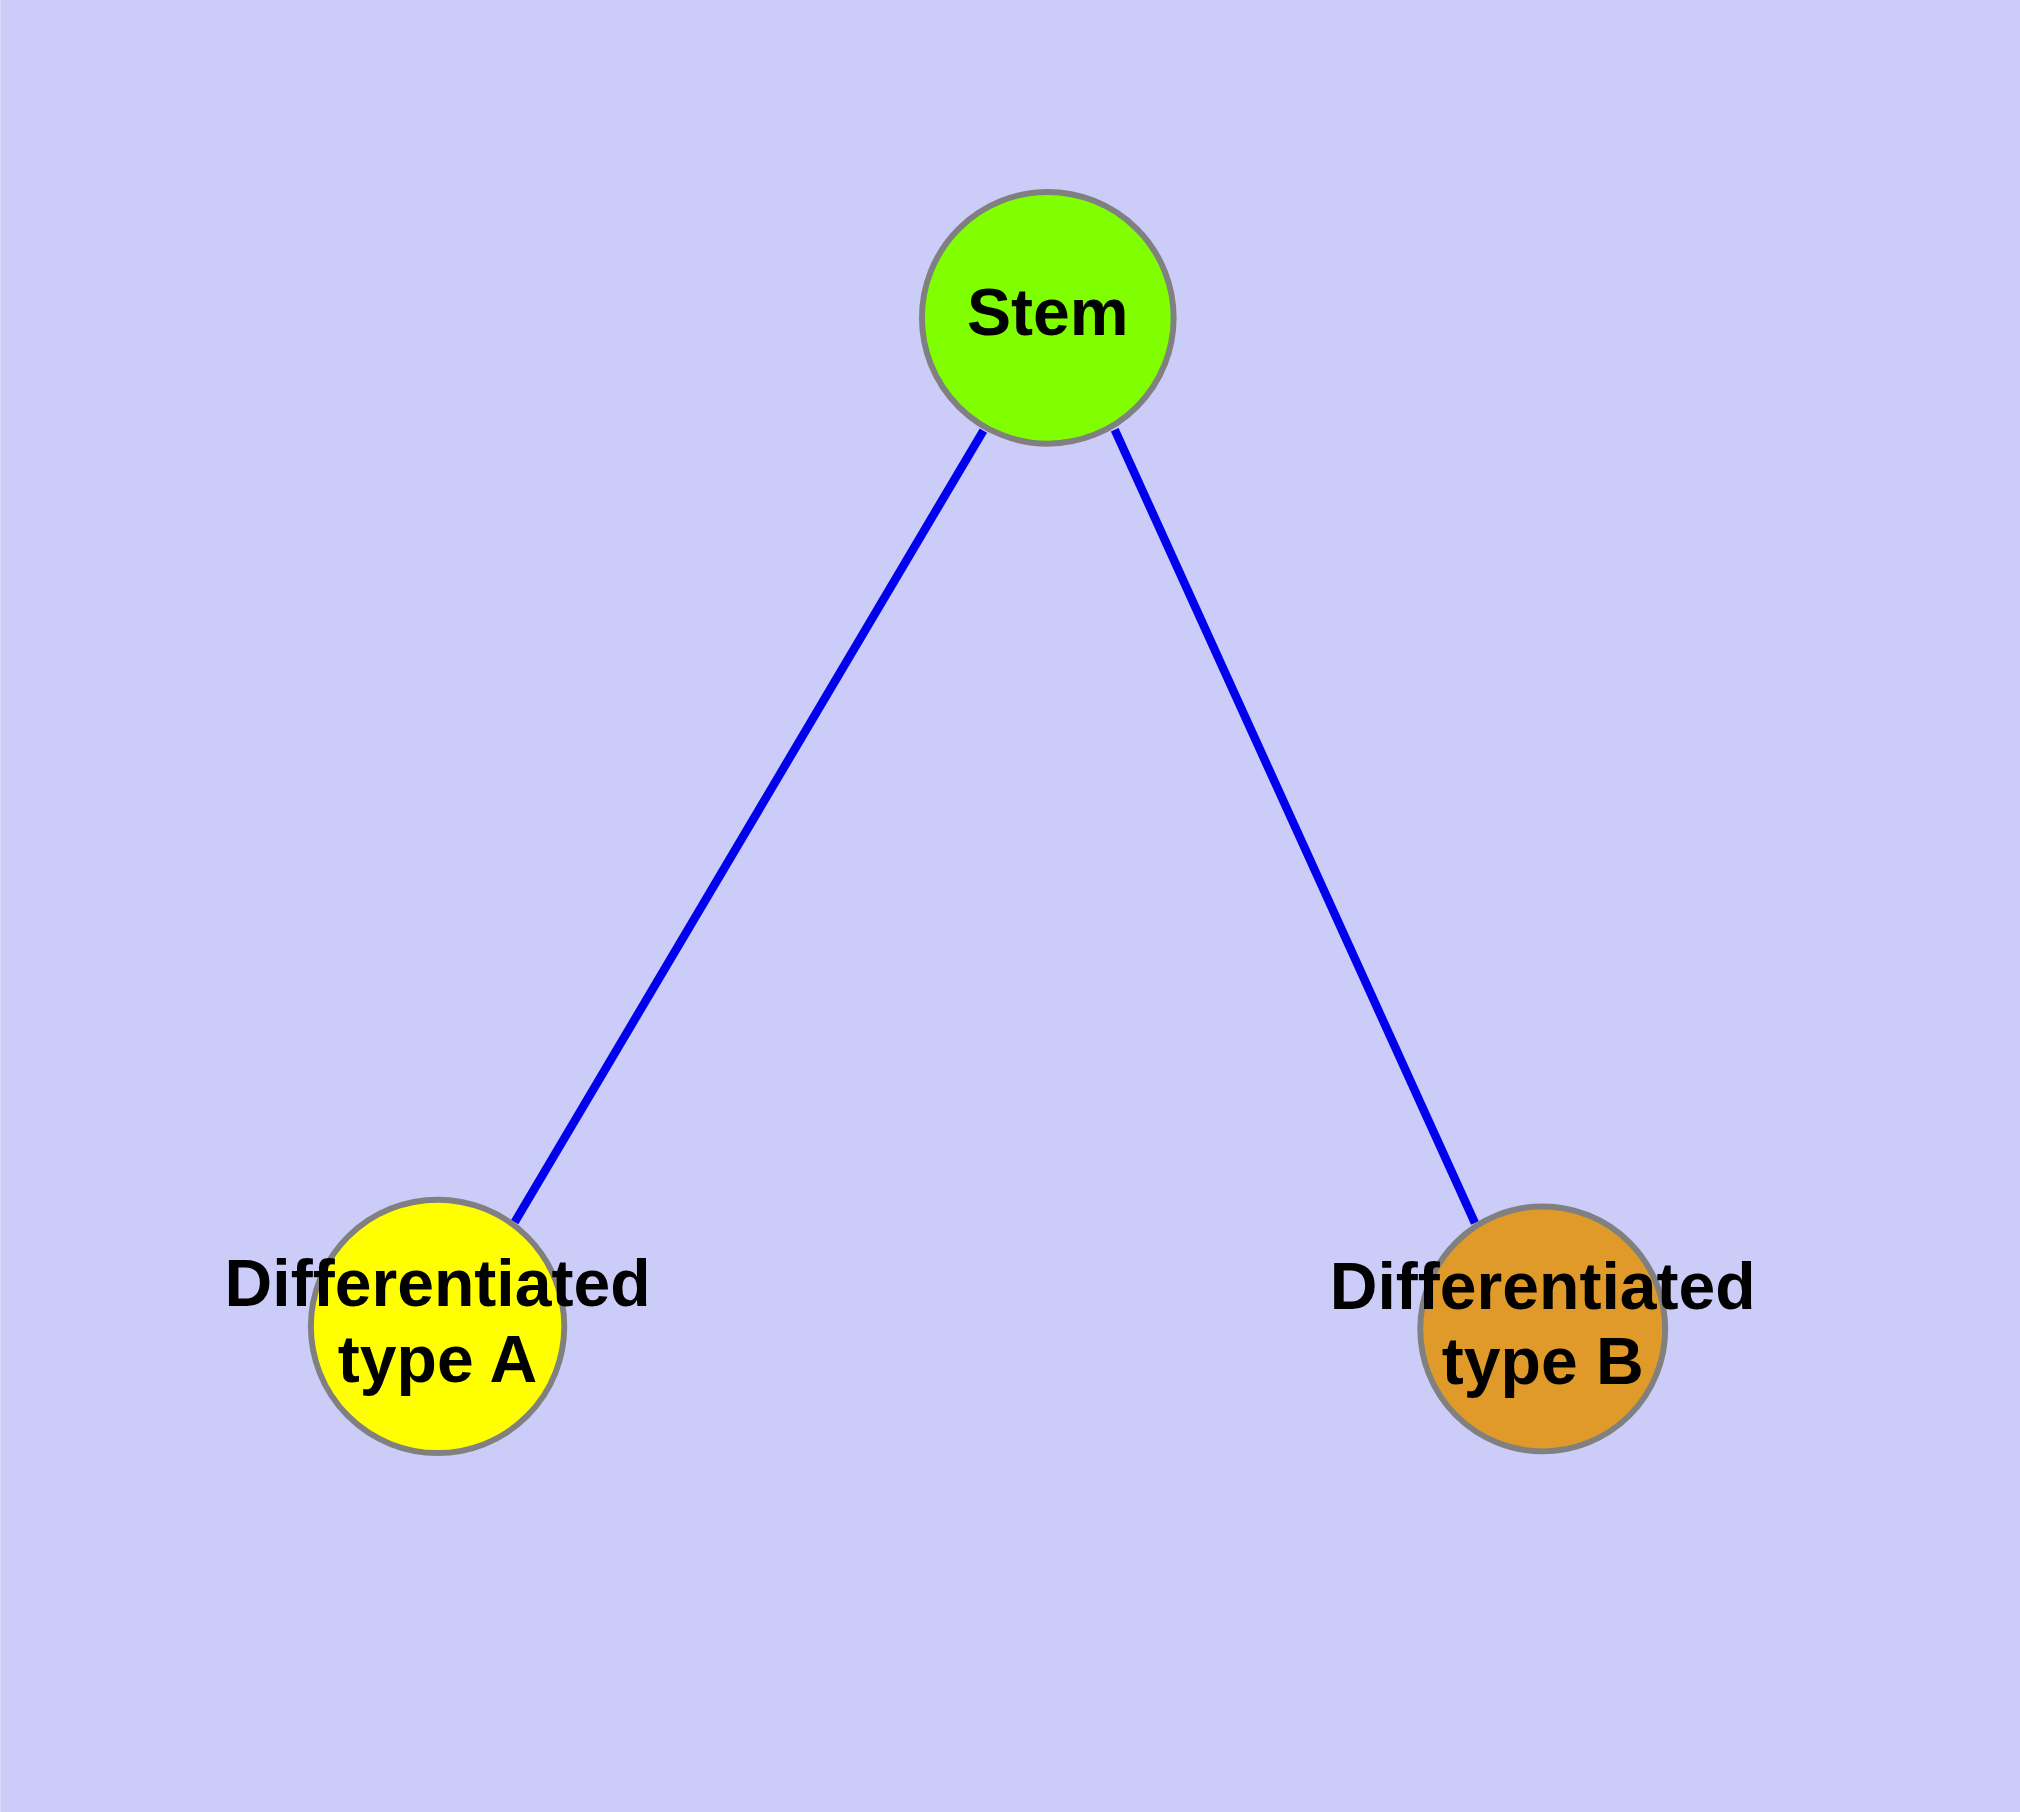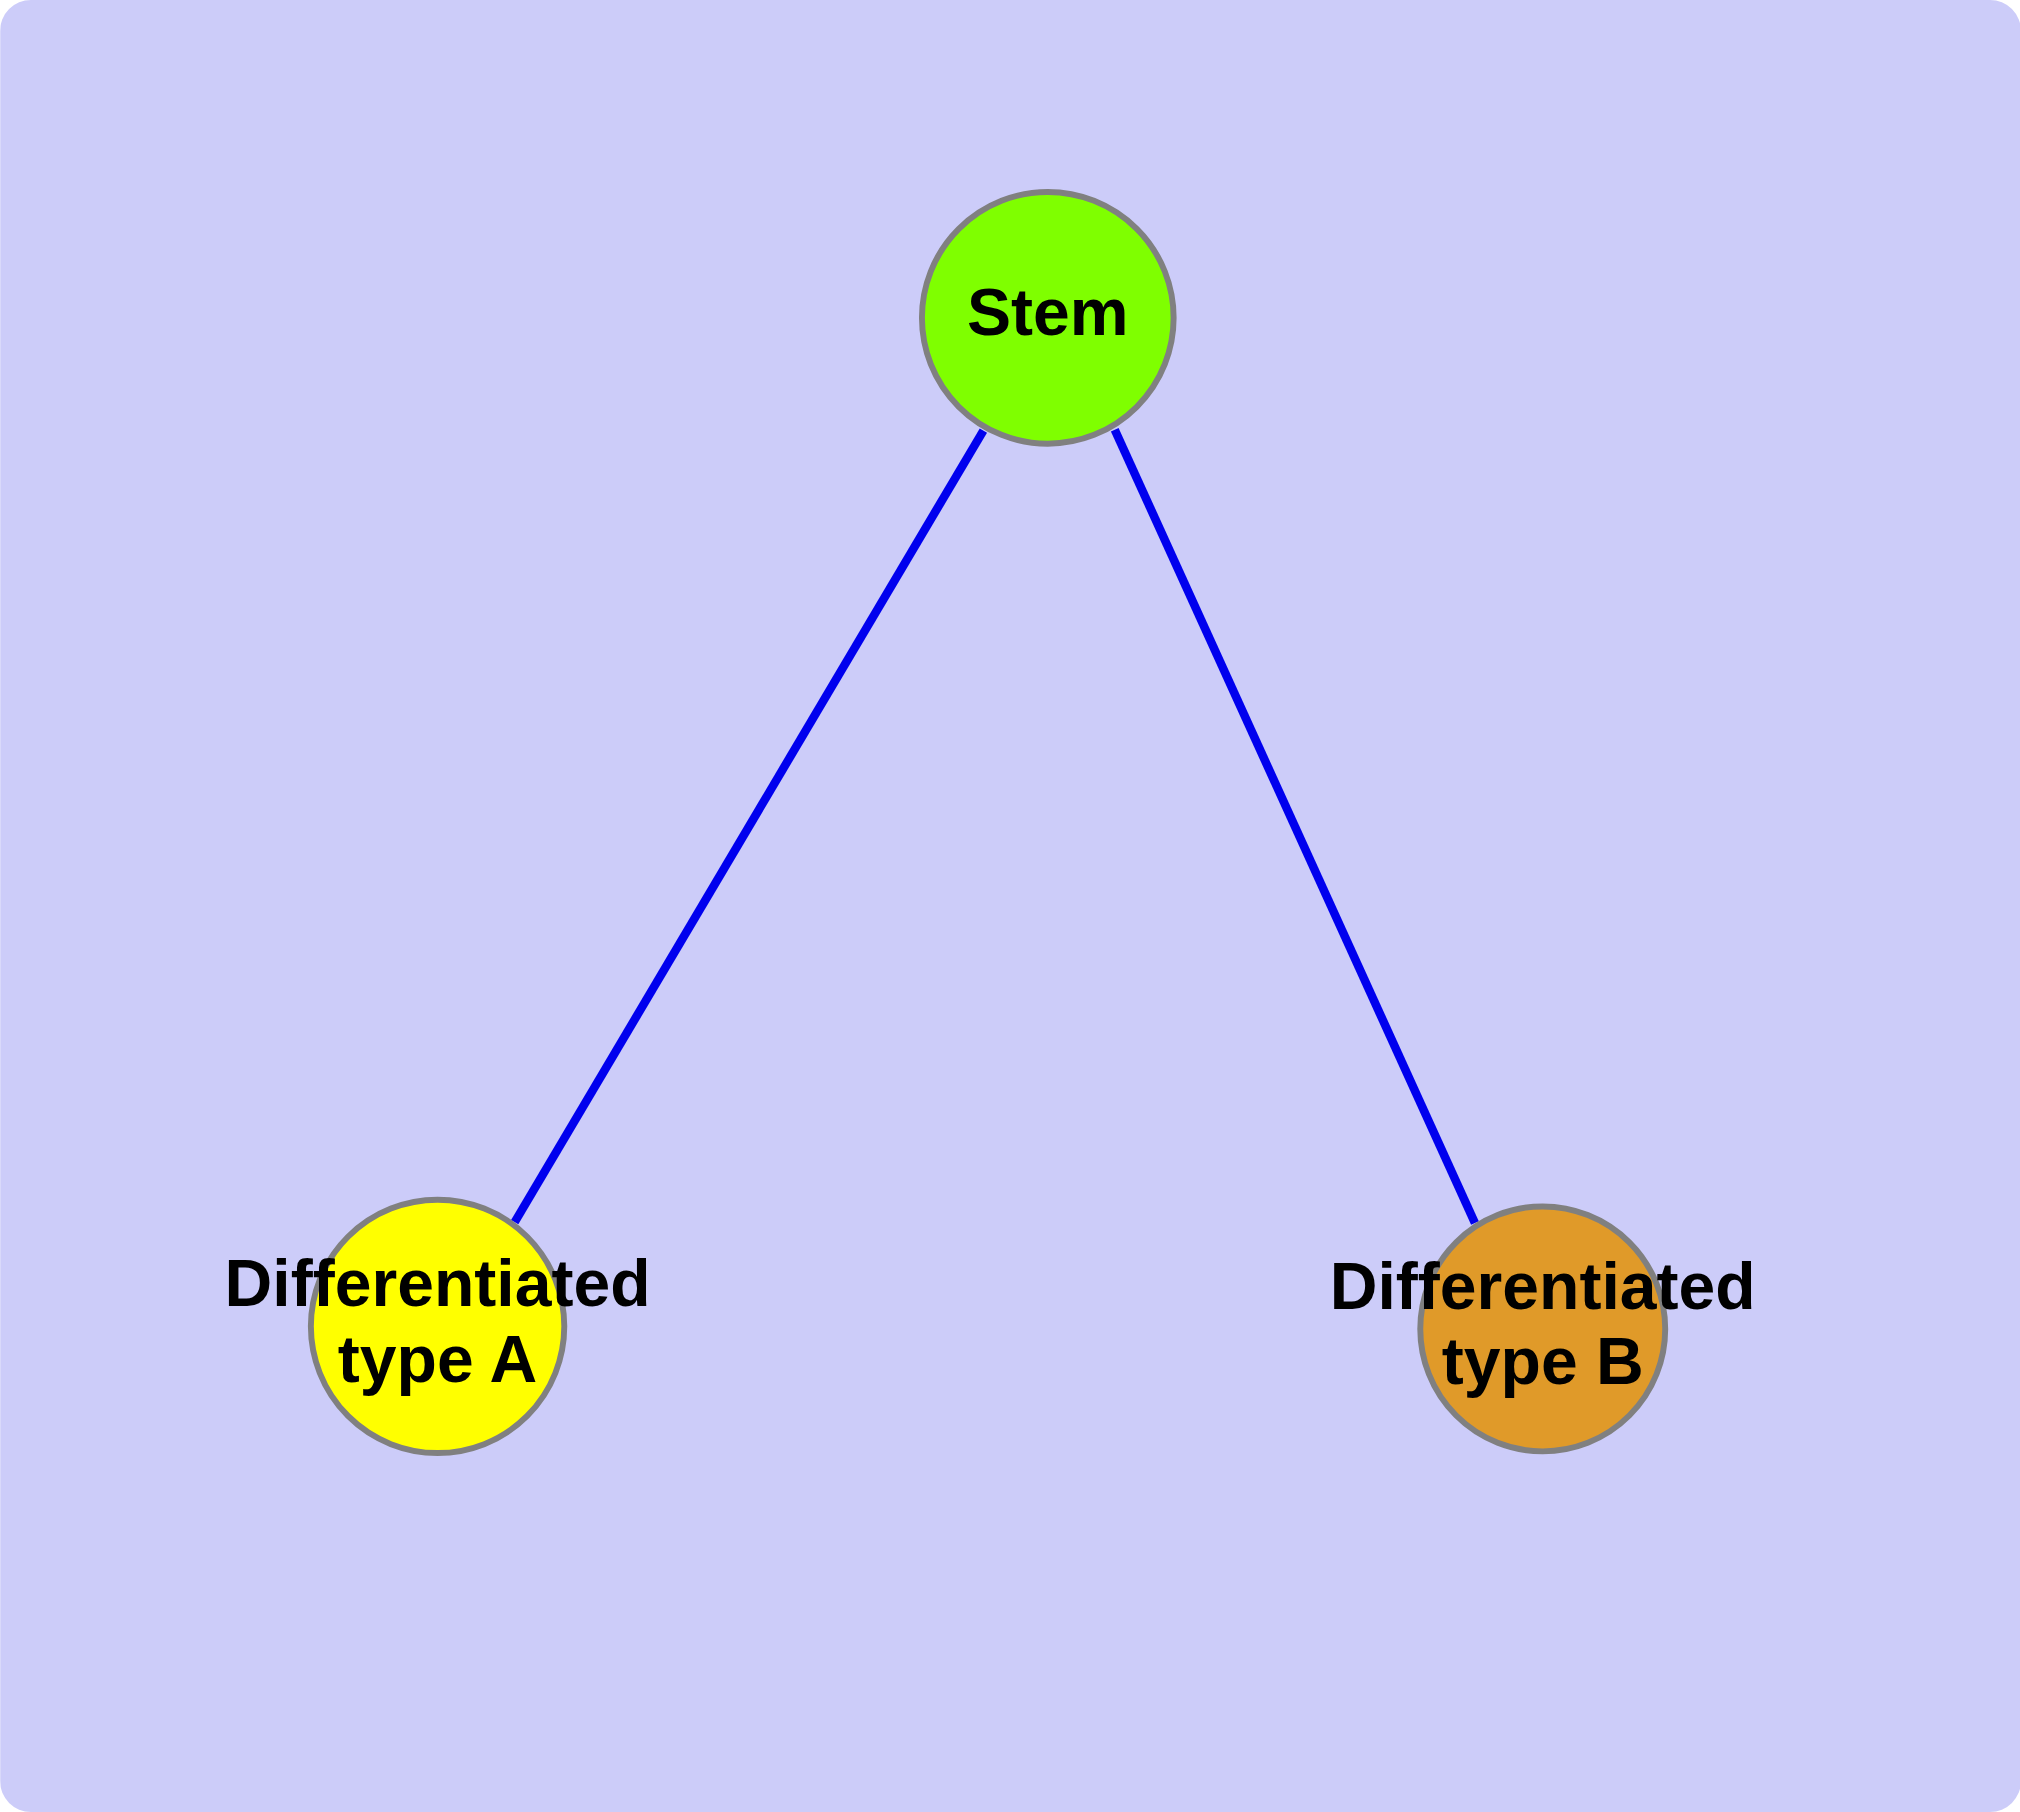--- a/index.html
+++ b/index.html
@@ -6,21 +6,20 @@
     margin: 0;
     padding: 0;
     background: #ffffff;
   }
   #canvas {
     position: relative;
     width: 2021px;
     height: 1812px;
     overflow: hidden;
     font-family: "Liberation Sans", "DejaVu Sans", sans-serif;
-    border-radius: 31px;
   }
   #graph-svg {
     position: absolute;
     top: 0;
     left: 0;
     width: 2021px;
     height: 1812px;
     display: block;
   }
   .node-label {

